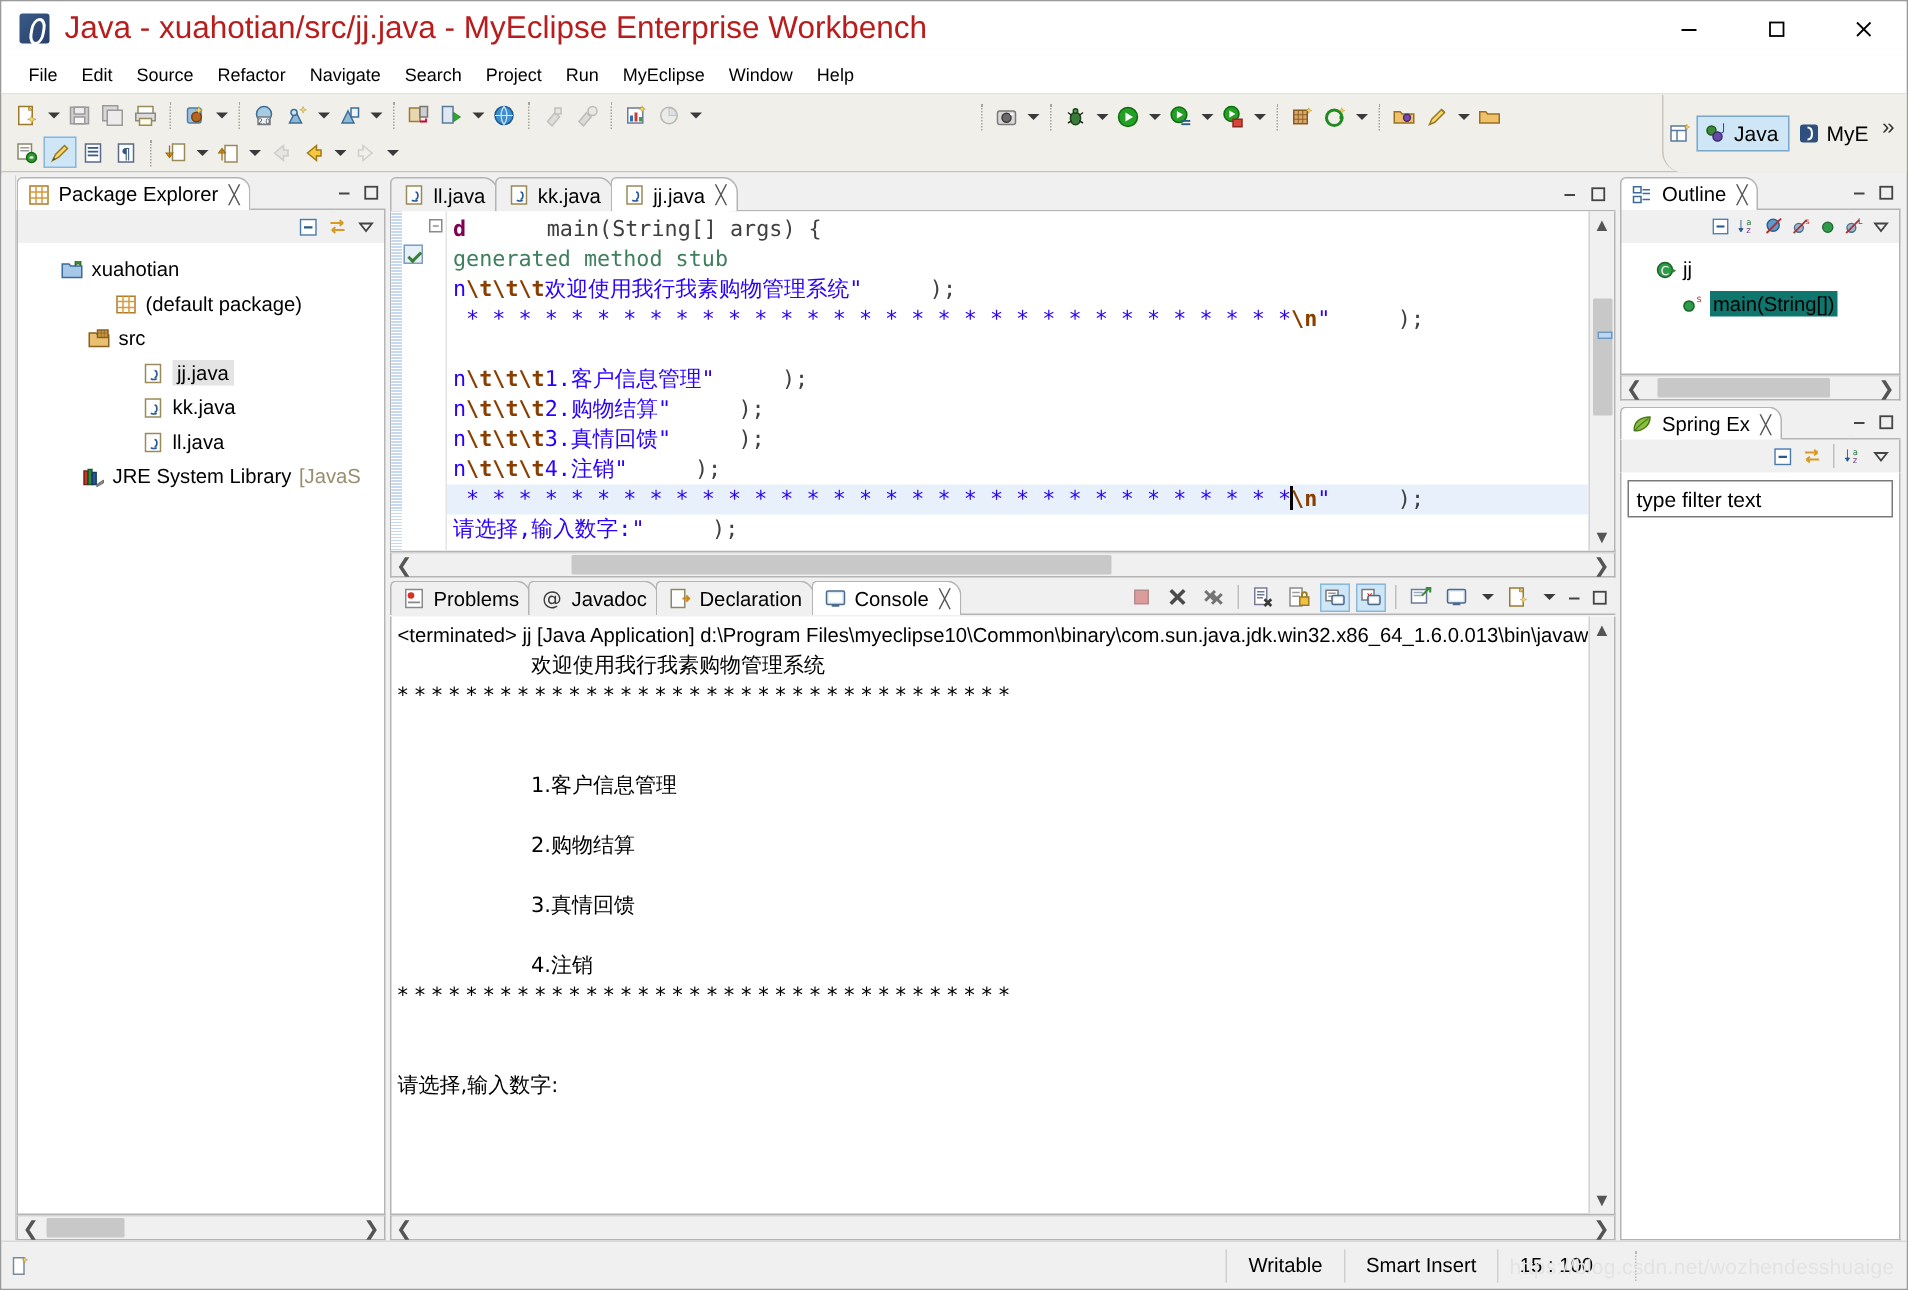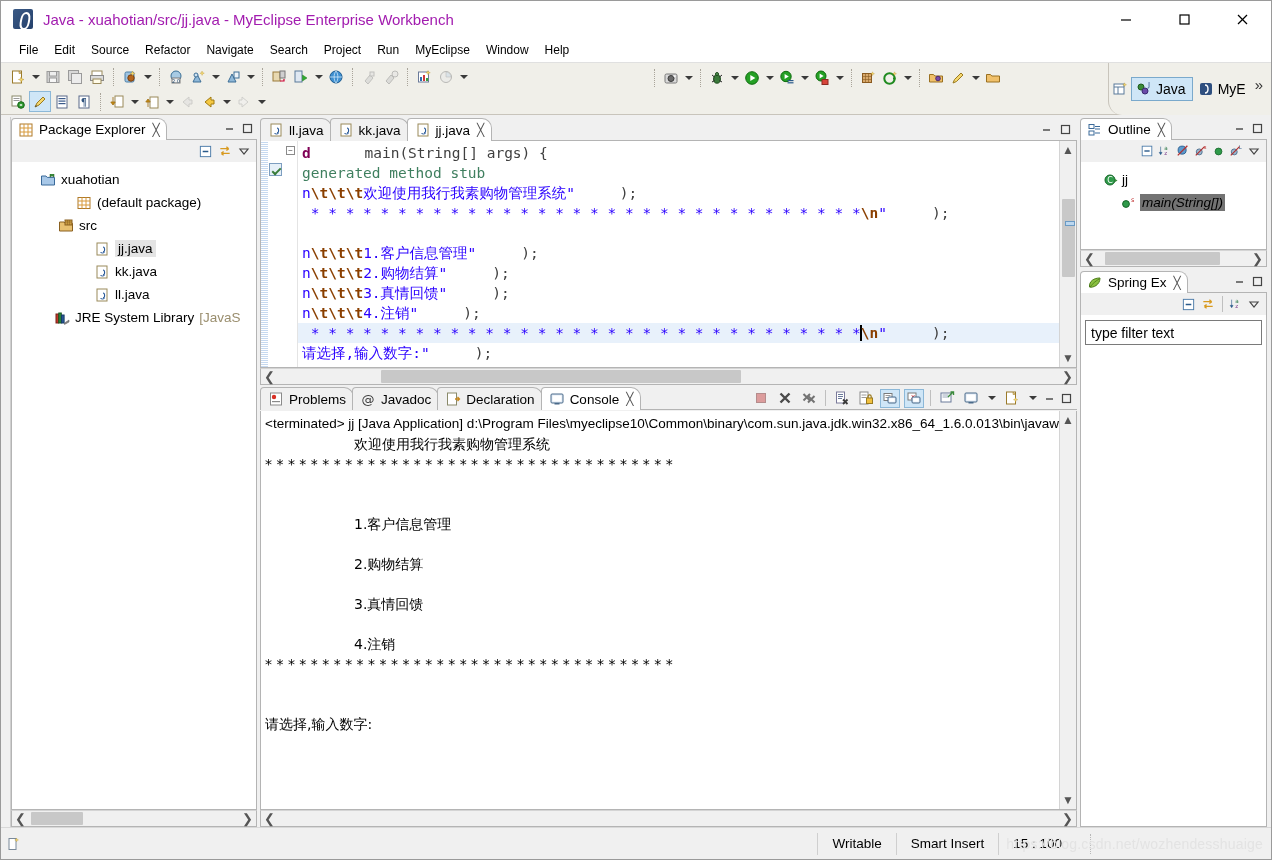--- a/index.html
+++ b/index.html
@@ -41,22 +41,22 @@
   .title-icon::after {
     content: "";
     position: absolute;
     left: 7px; top: 3px;
     width: 6px; height: 14px;
     border: 2px solid #fff;
     border-radius: 50%/40%;
     transform: skewX(-10deg);
   }
   .title-text {
-    font-size: 15px;
-    color: #a21caf;
+    font-size: 21px;
+    color: #b91c1c;
     white-space: nowrap;
   }
   .win-buttons {
     position: absolute;
     right: 0; top: 0;
     height: 36px;
     display: flex;
   }
   .win-btn {
     width: 58px; height: 36px;
@@ -485,21 +485,21 @@
   }
   .outline-part { flex: 0 0 150px; display: flex; flex-direction: column; min-height: 0; }
   .spring-part { flex: 1 1 auto; display: flex; flex-direction: column; min-height: 0; margin-top: 3px; }
   .outline-tree { padding: 6px 0 0 0; font-size: 13.5px; }
   .o-row {
     display: flex; align-items: center; gap: 3px;
     height: 23px; padding-left: 22px;
     white-space: nowrap; cursor: default;
   }
   .o-row.indent { padding-left: 40px; }
-  .o-row.sel .o-label { background: #737373; padding: 1px 2px; font-style: italic; }
+  .o-row.sel .o-label { background: #0f766e; padding: 1px 2px; }
   .filter-box {
     margin: 5px 4px;
     height: 25px;
     border: 1px solid #7a7a7a;
     background: #fff;
     display: flex; align-items: center;
     padding: 0 5px;
     font-size: 14px;
     color: #000;
   }

